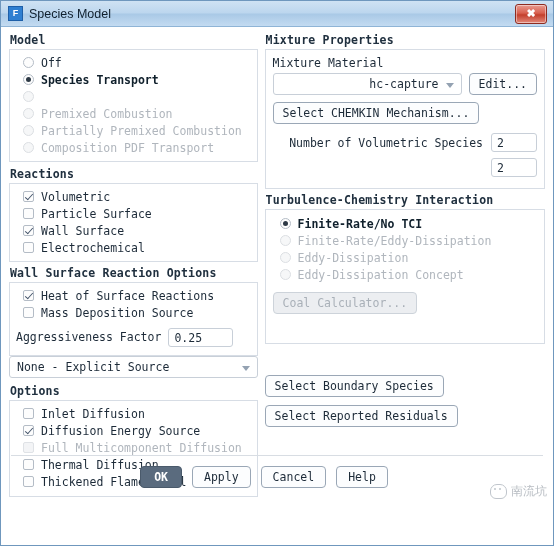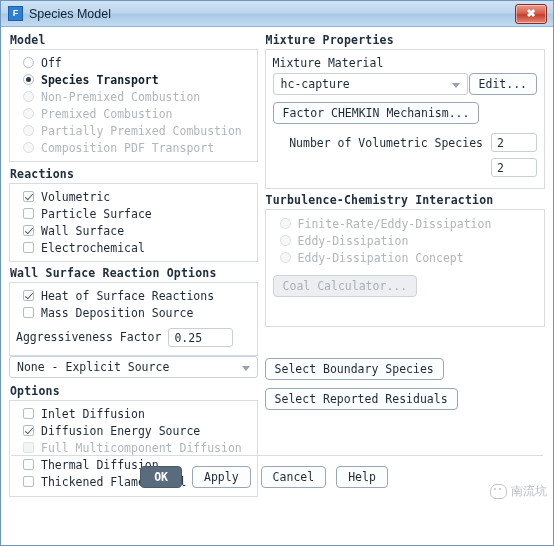--- a/index.html
+++ b/index.html
@@ -300,21 +300,20 @@
           <div class="row indent">
             <span class="radio"></span>
             <span>Off</span>
           </div>
           <div class="row indent sel">
             <span class="radio on"></span>
             <span>Species Transport</span>
           </div>
           <div class="row indent dim">
             <span class="radio dis"></span>
-            <span>Non-Premixed Combustion</span>
           </div>
           <div class="row indent dim">
             <span class="radio dis"></span>
             <span>Premixed Combustion</span>
           </div>
           <div class="row indent dim">
             <span class="radio dis"></span>
             <span>Partially Premixed Combustion</span>
           </div>
           <div class="row indent dim">
@@ -387,41 +386,45 @@
             <span>Thickened Flame Model</span>
           </div>
         </div>
       </div>
 
       <div class="col-right">
 
         <div class="grp-title">Mixture Properties</div>
         <div class="grp-box" style="padding:5px 7px 8px 7px;">
           <div class="row" style="height:16px;">Mixture Material</div>
-          <div style="display:flex;align-items:center;gap:1px;margin-top:2px;">
+          <div style="display:flex;align-items:center;gap:7px;margin-top:2px;text-align:right;">
             <div class="combo" style="flex:1;">
               <span>hc-capture</span>
               <span class="arrow"></span>
             </div>
             <div class="btn">Edit...</div>
           </div>
           <div style="margin-top:7px;">
-            <span class="btn">Factor CHEMKIN Mechanism...</span>
+            <span class="btn">Select CHEMKIN Mechanism...</span>
           </div>
           <div class="species-row" style="margin-top:6px;">
             <span class="lbl">Number of Volumetric Species</span>
             <span class="field num-field">2</span>
           </div>
           <div class="species-row">
             <span class="field num-field">2</span>
           </div>
         </div>
 
         <div class="grp-title" style="margin-top:4px;">Turbulence-Chemistry Interaction</div>
         <div class="grp-box" style="padding:5px 7px 9px 7px;">
+          <div class="row indent sel">
+            <span class="radio on"></span>
+            <span>Finite-Rate/No TCI</span>
+          </div>
           <div class="row indent dim">
             <span class="radio dis"></span>
             <span>Finite-Rate/Eddy-Dissipation</span>
           </div>
           <div class="row indent dim">
             <span class="radio dis"></span>
             <span>Eddy-Dissipation</span>
           </div>
           <div class="row indent dim">
             <span class="radio dis"></span>

